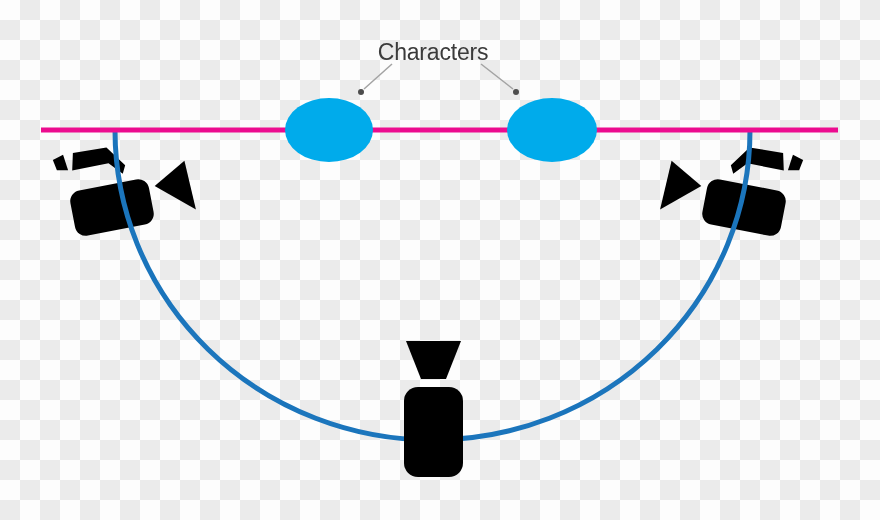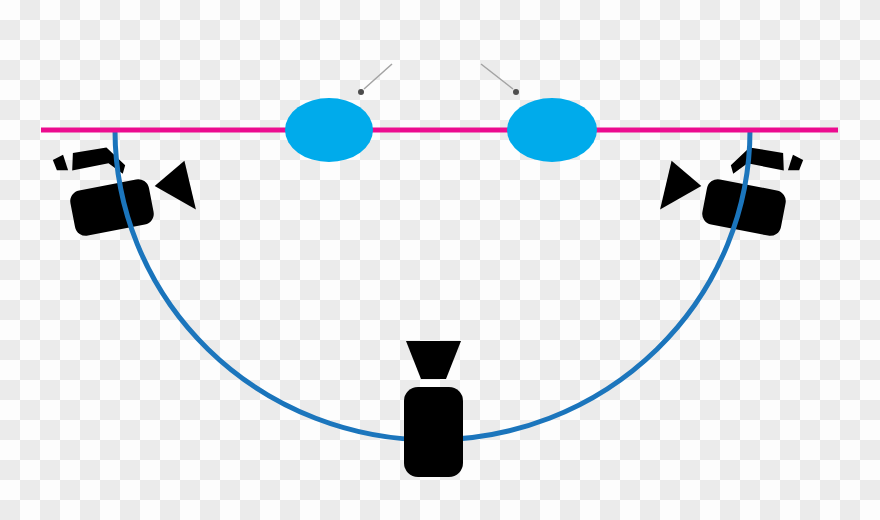--- a/index.html
+++ b/index.html
@@ -75,13 +75,14 @@
     <g>
       <line x1="392" y1="64" x2="364" y2="89" stroke-width="1.5" stroke="#a3a3a3"></line>
       <circle cx="361" cy="92" r="3" fill="#4d4d4d"></circle>
     </g>
     <g>
       <line x1="481" y1="64" x2="513" y2="89" stroke-width="1.5" stroke="#a3a3a3"></line>
       <circle cx="516" cy="92" r="3" fill="#4d4d4d"></circle>
     </g>
   </svg>
 
+  <div class="characters-label">Characters</div>
 </div>
 
 </body></html>

